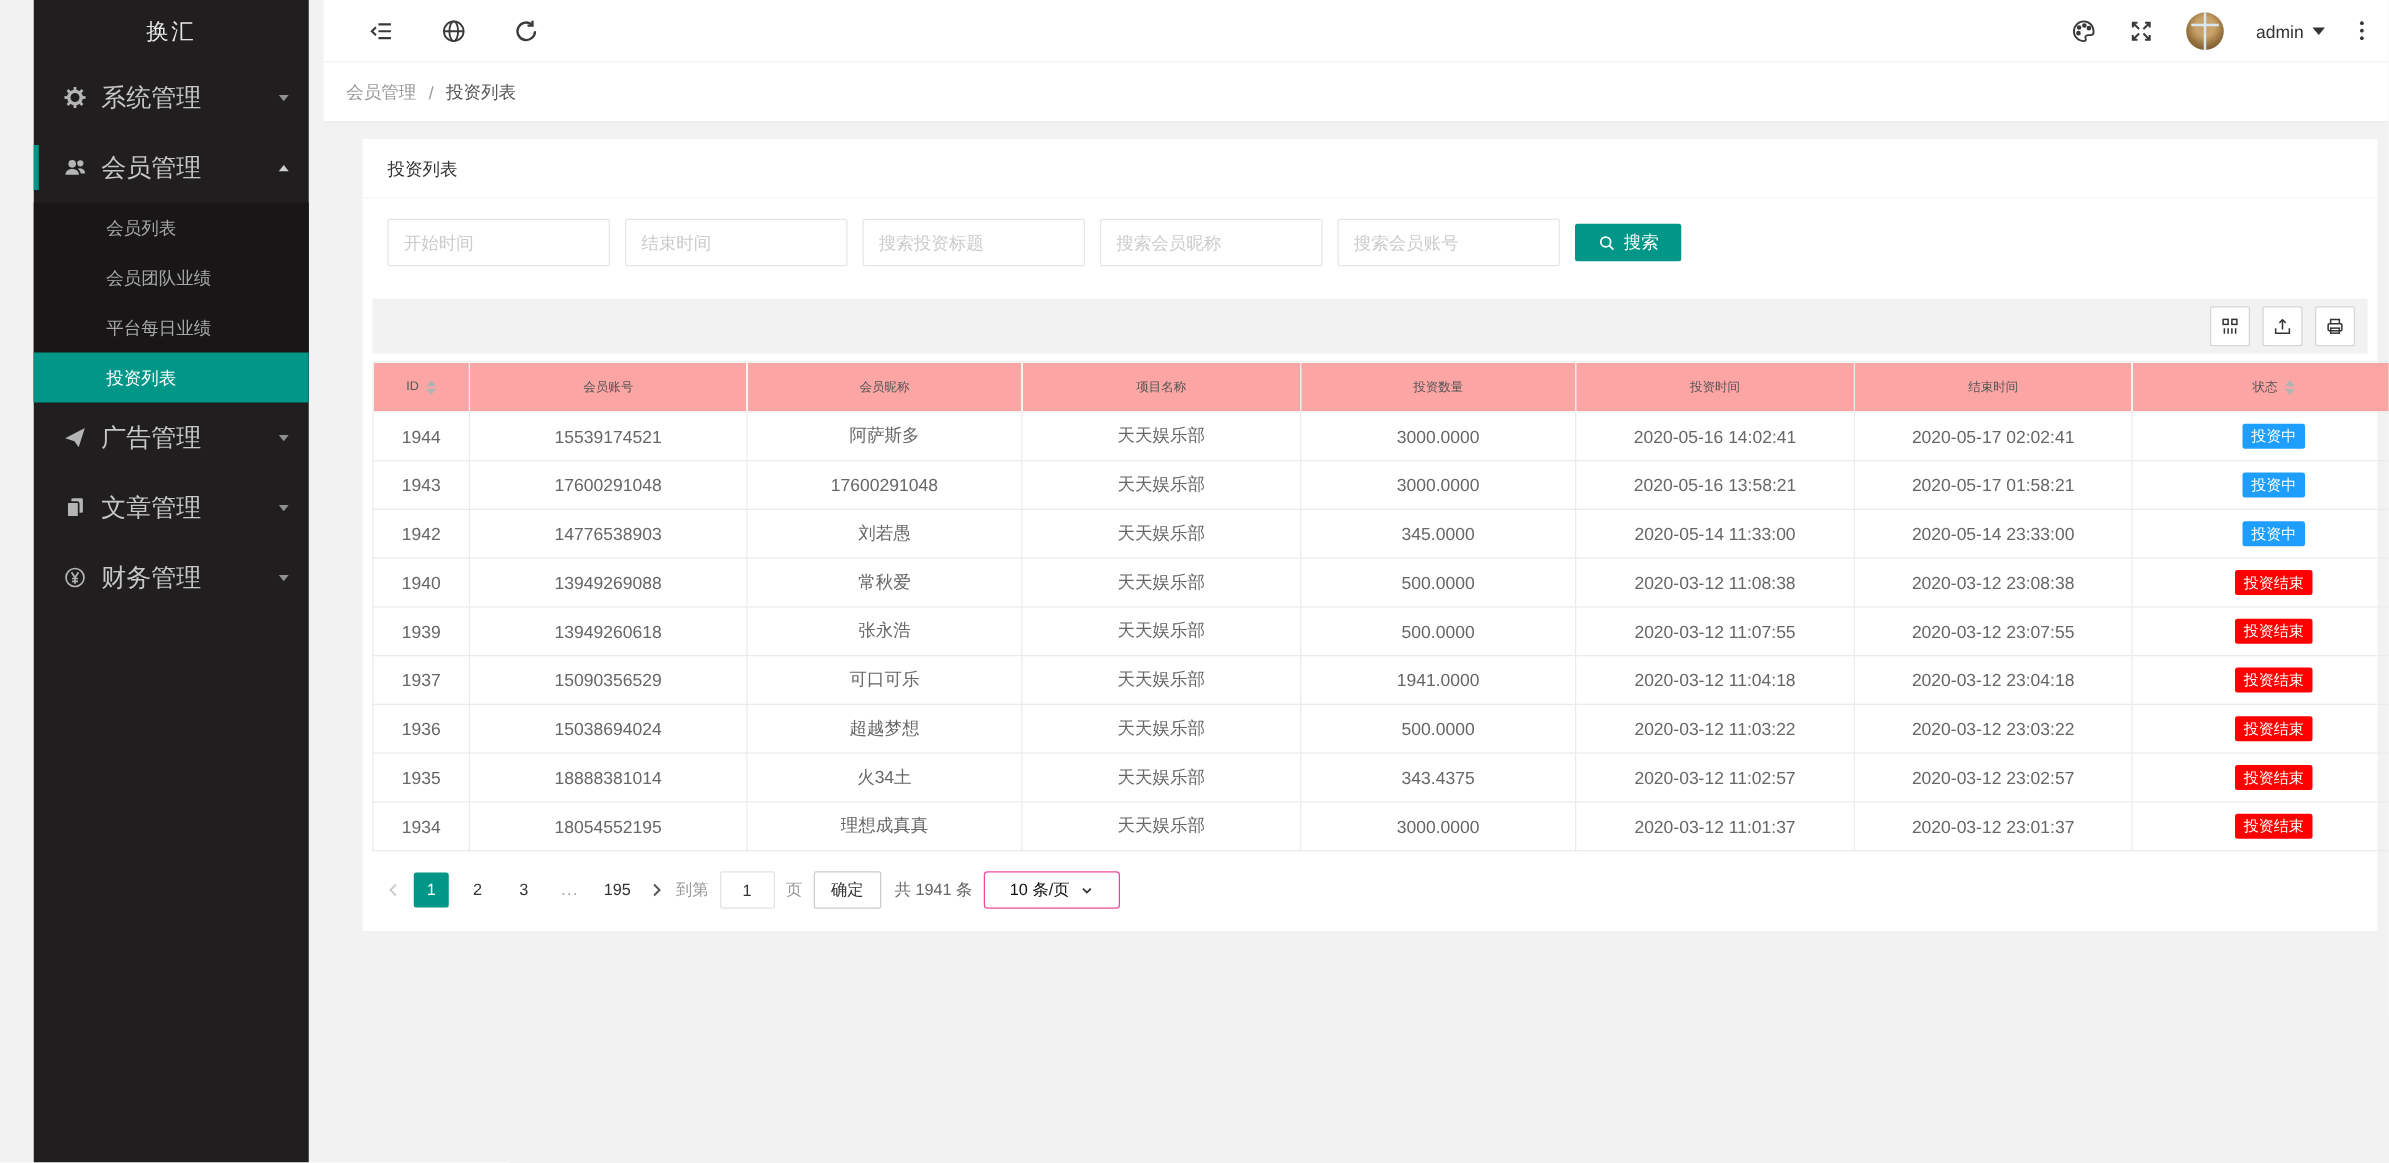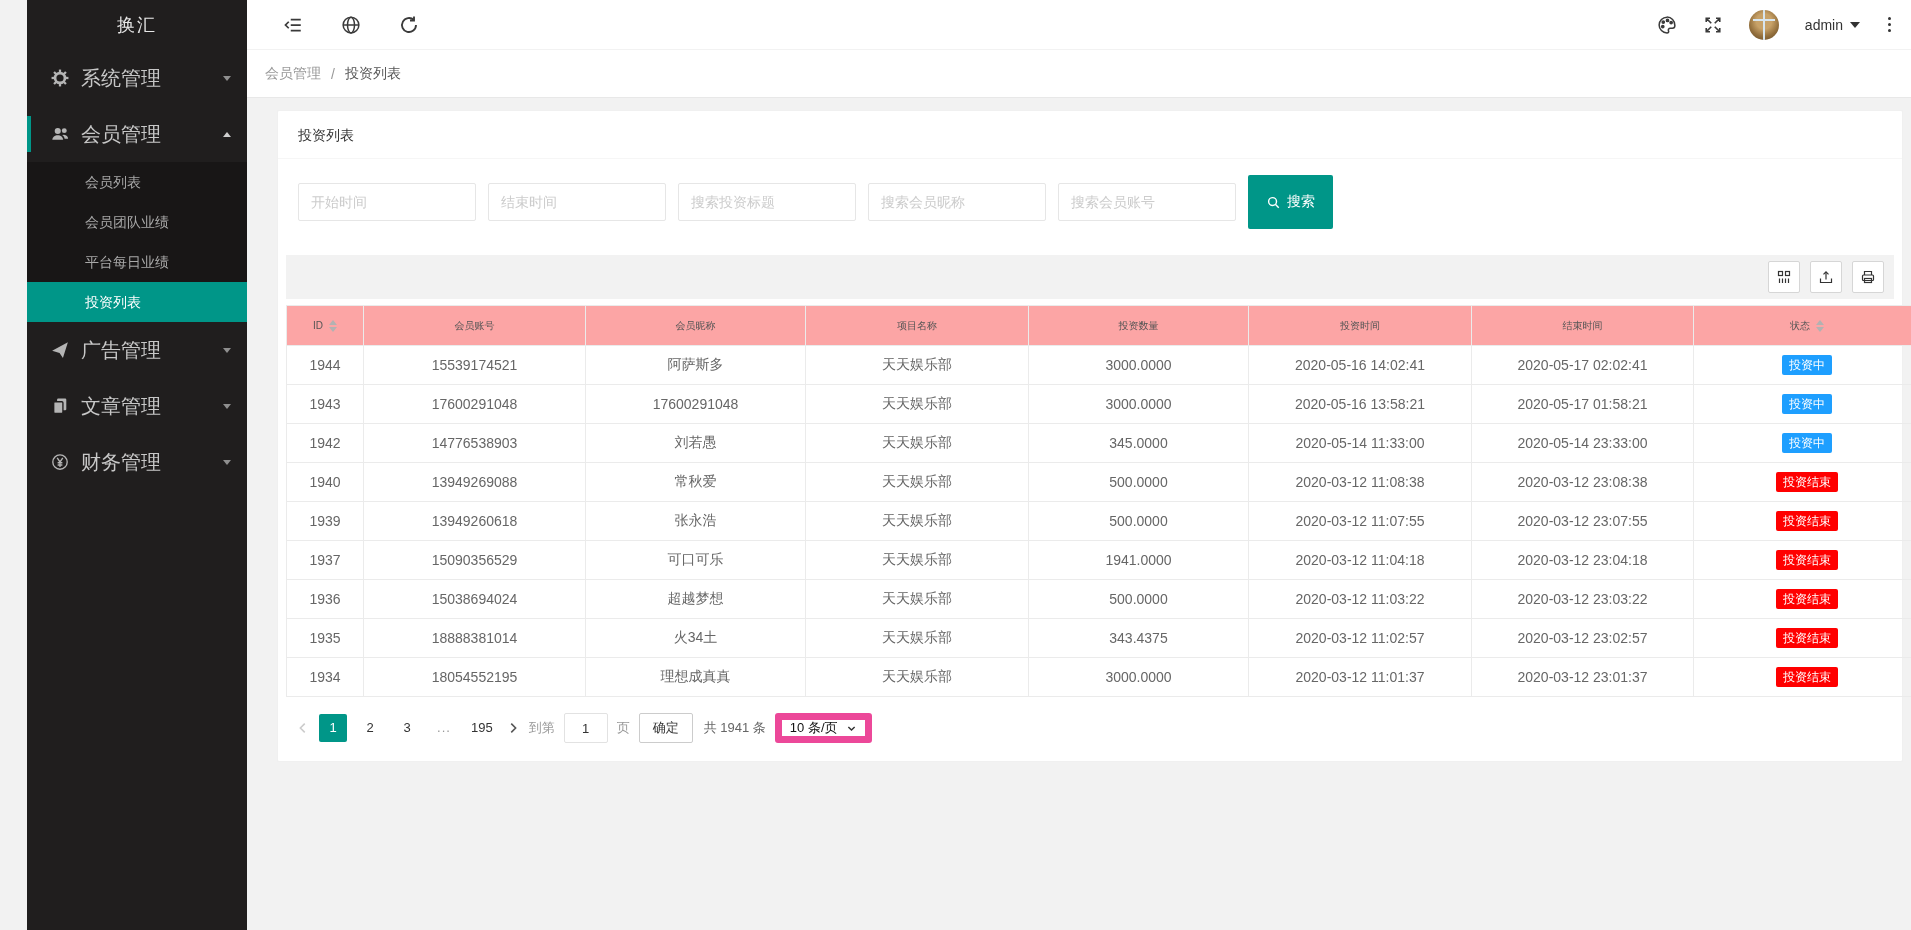--- a/index.html
+++ b/index.html
@@ -32,21 +32,21 @@
   .caret.down { border-top:5px solid #8f8f8f; margin-top:4px; }
   .caret.up { border-bottom:5px solid #cfcfcf; margin-bottom:4px; }
   .submenu { background:#181616; }
   .submenu-item {
     height:40px; line-height:40px; padding-left:58px;
     color:#a8a8a8; font-size:14px; cursor:pointer;
   }
   .submenu-item.active { background:var(--accent); color:#fff; }
 
   
-  .main { flex:1; display:flex; flex-direction:column; min-width:0; }
+  .main { flex:1; display:flex; flex-direction:column; min-width:0;margin-left:12px; }
   .topbar {
     height:50px; background:#fff; border-bottom:1px solid #f2f2f2;
     display:flex; align-items:center; padding:0 18px 0 36px;
   }
   .tb-left { display:flex; align-items:center; gap:38px; }
   .icon-btn { width:20px; height:20px; color:#3a3a3a; cursor:pointer; display:inline-flex; }
   .icon-btn svg { width:100%; height:100%; }
   .tb-right { margin-left:auto; display:flex; align-items:center; gap:26px; }
   .avatar {
     width:30px; height:30px; border-radius:50%; position:relative; overflow:hidden;
@@ -79,21 +79,21 @@
     border-bottom:1px solid #f6f6f6; font-size:14px; color:#333;
   }
   .search-row { padding:16px 20px 26px 20px; display:flex; align-items:center; }
   .search-input {
     width:178px; height:38px; border:1px solid #e6e6e6; border-radius:2px;
     margin-right:12px; padding:0 12px; font-size:14px; color:#666; outline:none;
     font-family:inherit;
   }
   .search-input::placeholder { color:#ccc; }
   .search-btn {
-    height:54px; padding:0 18px; background:var(--accent); color:#fff;
+    height:30px; padding:0 18px; background:var(--accent); color:#fff;
     border:none; border-radius:2px; font-size:14px; cursor:pointer;
     display:inline-flex; align-items:center; gap:6px; font-family:inherit;
   }
   .search-btn svg { width:15px; height:15px; }
 
   .table-wrap { padding:0 8px 14px 8px; }
   .table-toolbar {
     height:44px; background:#f2f2f2; display:flex; align-items:center;
     justify-content:flex-end; gap:10px; padding:0 10px; margin-bottom:6px;
   }
@@ -135,22 +135,22 @@
   .pg-total { color:#666; margin-left:2px; }
   .jump-input {
     width:44px; height:30px; border:1px solid #e2e2e2; border-radius:2px;
     text-align:center; font-size:13px; color:#333; outline:none; font-family:inherit;
   }
   .confirm-btn {
     height:30px; padding:0 13px; background:#fff; border:1px solid #ccc; border-radius:2px;
     font-size:13px; color:#333; cursor:pointer; font-family:inherit;
   }
   .page-size {
-    height:30px; border:7px solid #ec4899; border-radius:3px; background:#fff;
-    display:inline-flex; align-items:center; gap:8px; padding:0 8px; cursor:pointer;
+    height:30px; border:1px solid #ec4899; border-radius:3px; background:#fff;
+    display:inline-flex; align-items:center; gap:8px; padding:0 20px; cursor:pointer;
     font-size:13px; color:#111;
   }
   .page-size svg { width:11px; height:11px; }
 </style>
 </head>
 <body>
 
 <div class="app">
 
   <aside class="sidebar">

